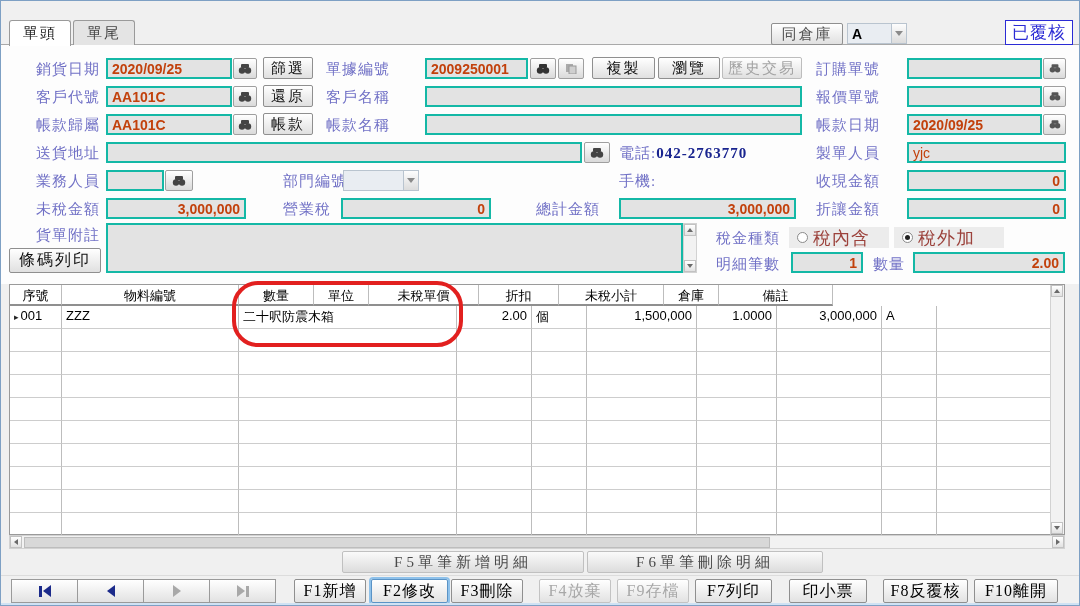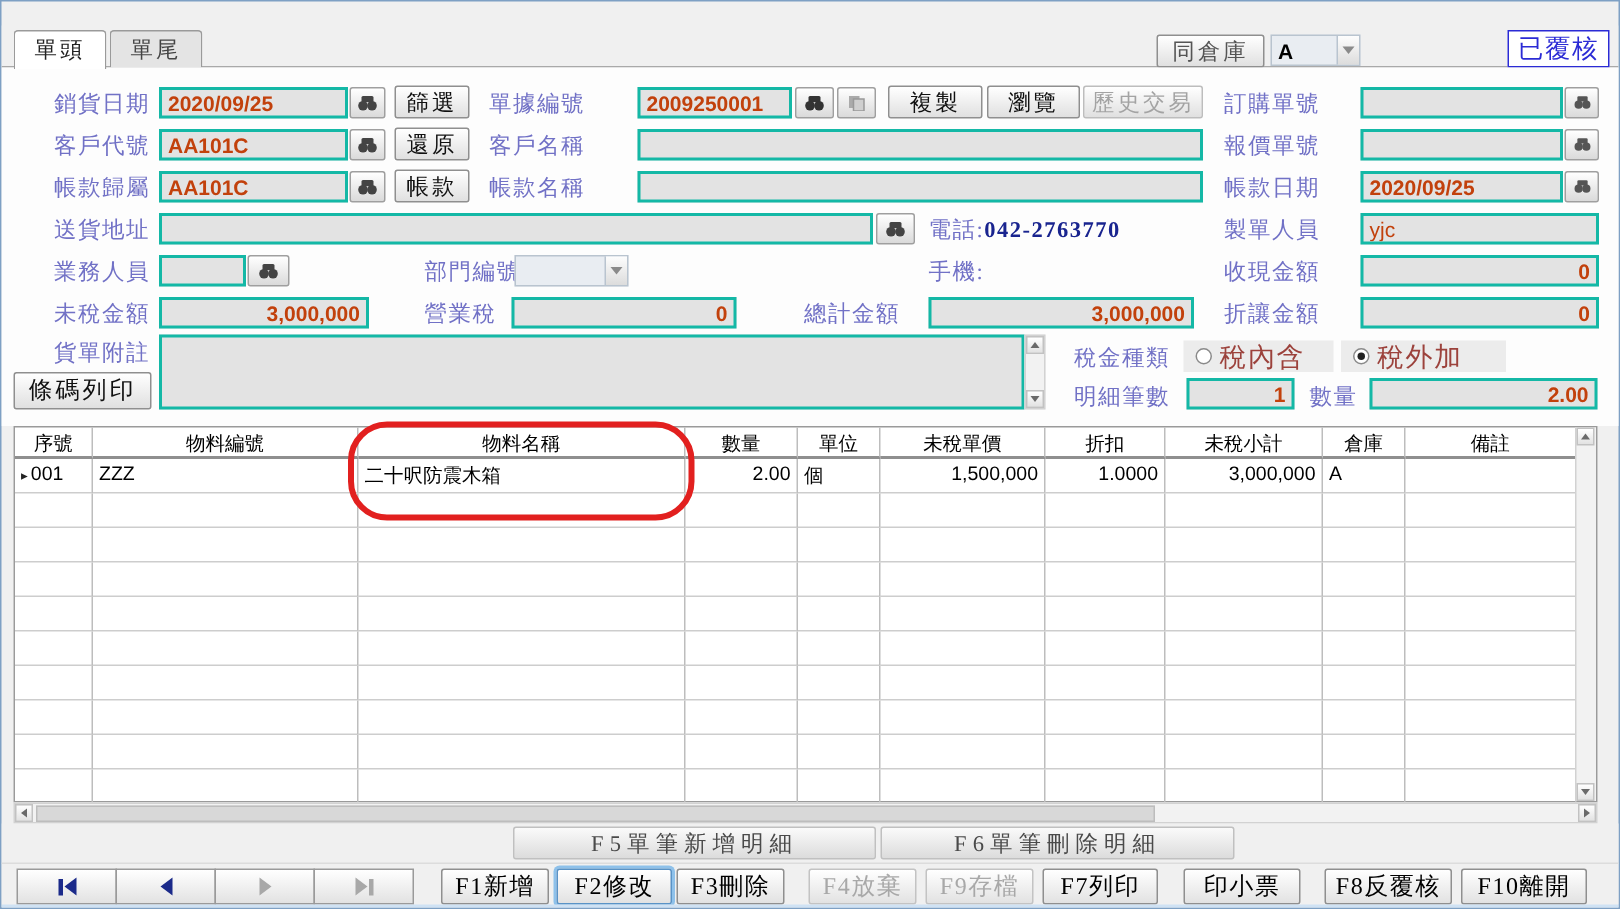--- a/index.html
+++ b/index.html
@@ -282,21 +282,20 @@
     <div class="fld num" style="left:790px;top:207px;width:72px;">1</div>
     <div class="lbl cjk" style="left:872px;top:210px;">數量</div>
     <div class="fld num" style="left:912px;top:207px;width:152px;">2.00</div>
   </div>
 
   <div class="tbl">
     <div id="tblHead" class="thead">
         <div class="trow">
           <div class="tcell" style="width: 52px;">序號</div>
           <div class="tcell" style="width: 177px;">物料編號</div>
-          <div class="tcell" style="width: 218px;">物料名稱</div>
           <div class="tcell" style="width: 75px;">數量</div>
           <div class="tcell" style="width: 55px;">單位</div>
           <div class="tcell" style="width: 110px;">未稅單價</div>
           <div class="tcell" style="width: 80px;">折扣</div>
           <div class="tcell" style="width: 105px;">未稅小計</div>
           <div class="tcell" style="width: 55px;">倉庫</div>
           <div class="tcell" style="width: 114px;">備註</div>
         </div>
       </div>
     <div id="tblBody">

